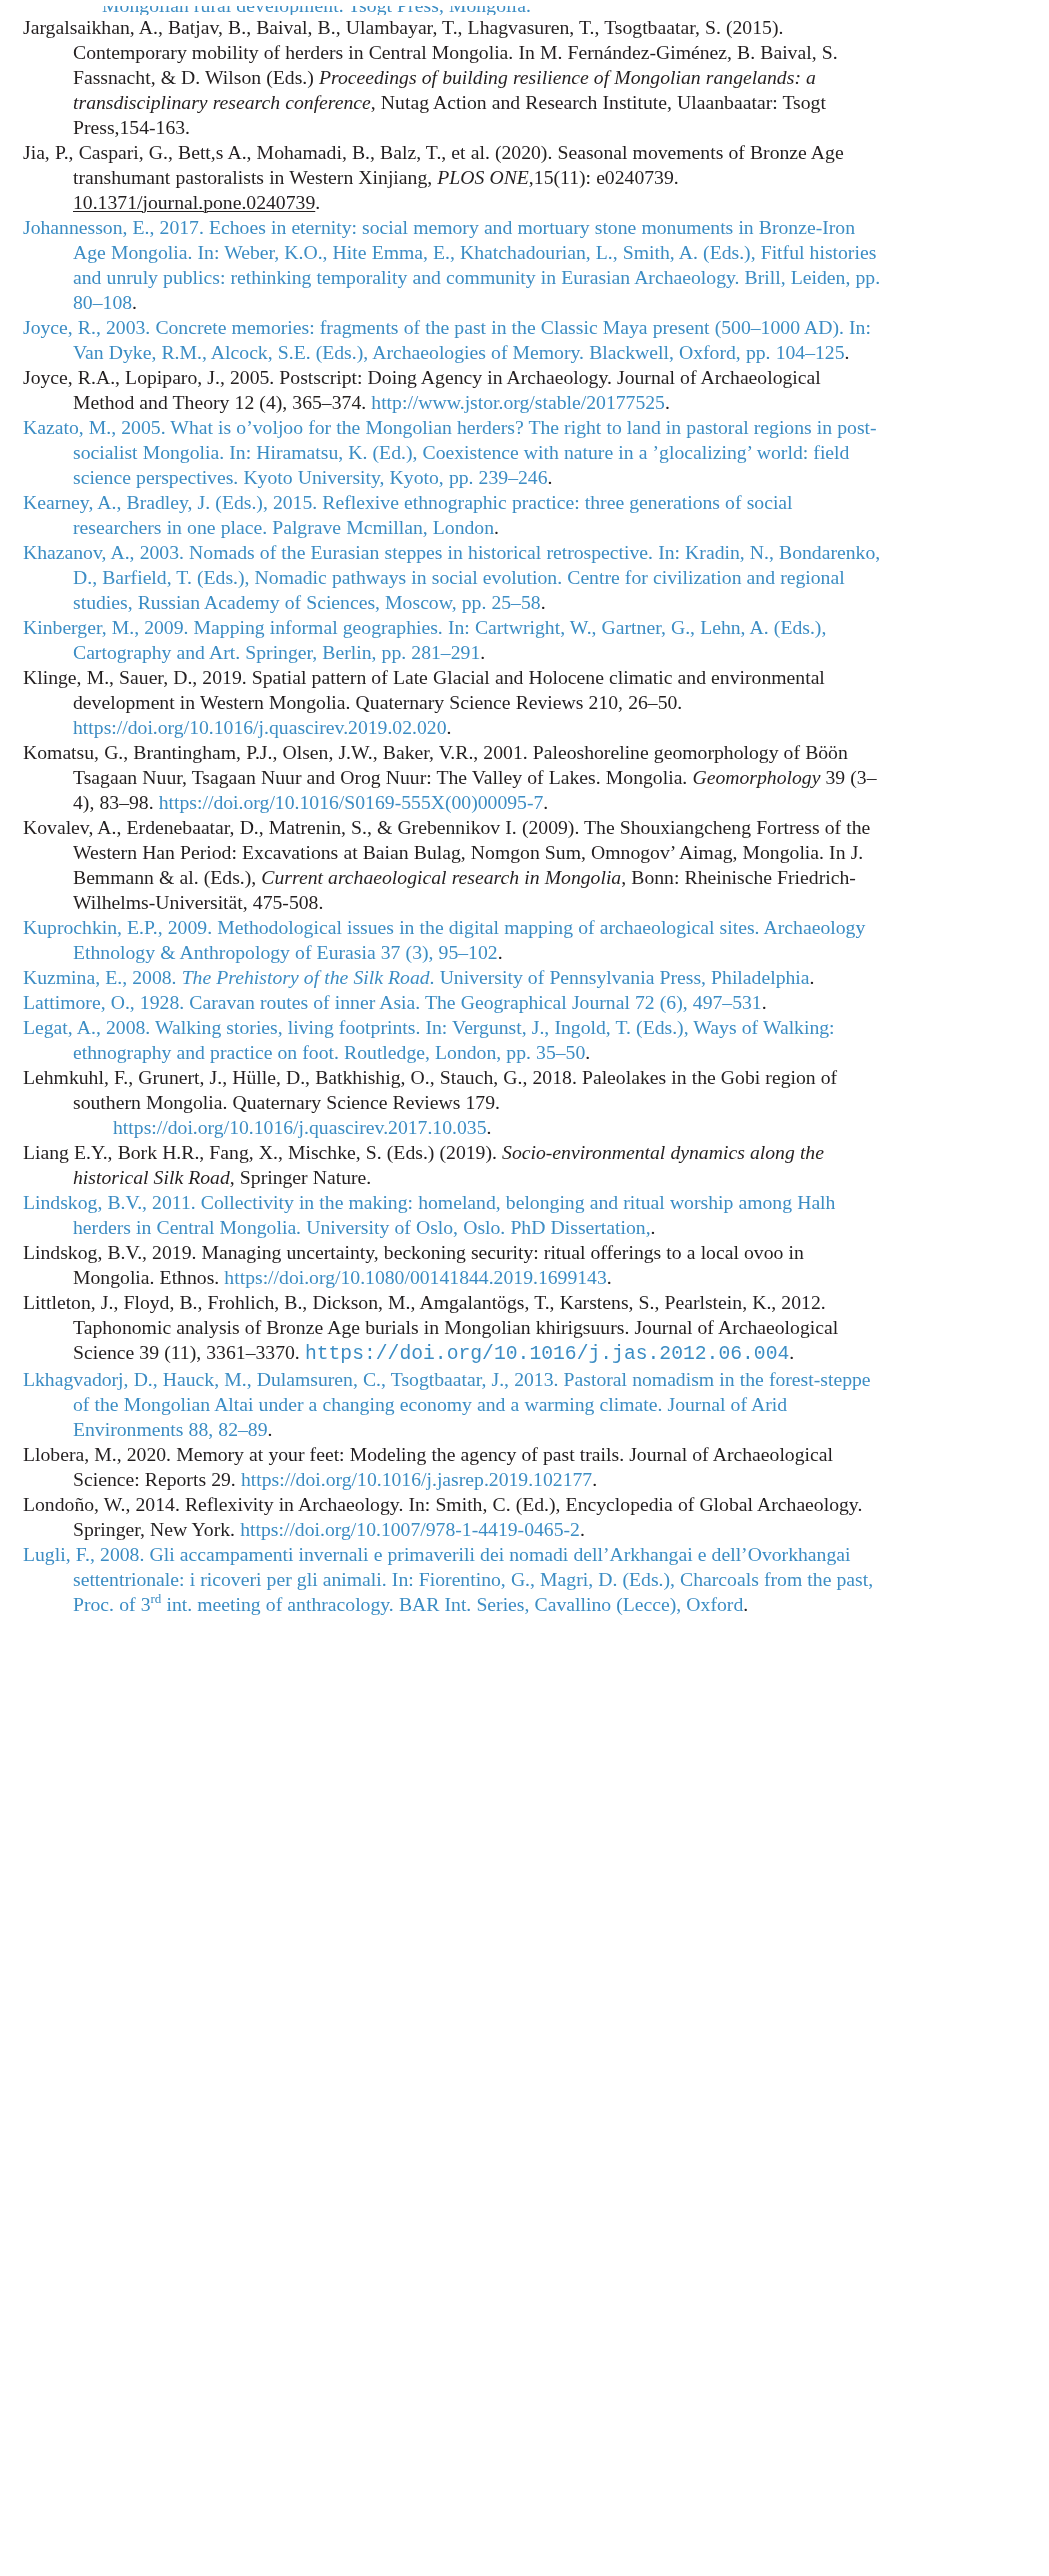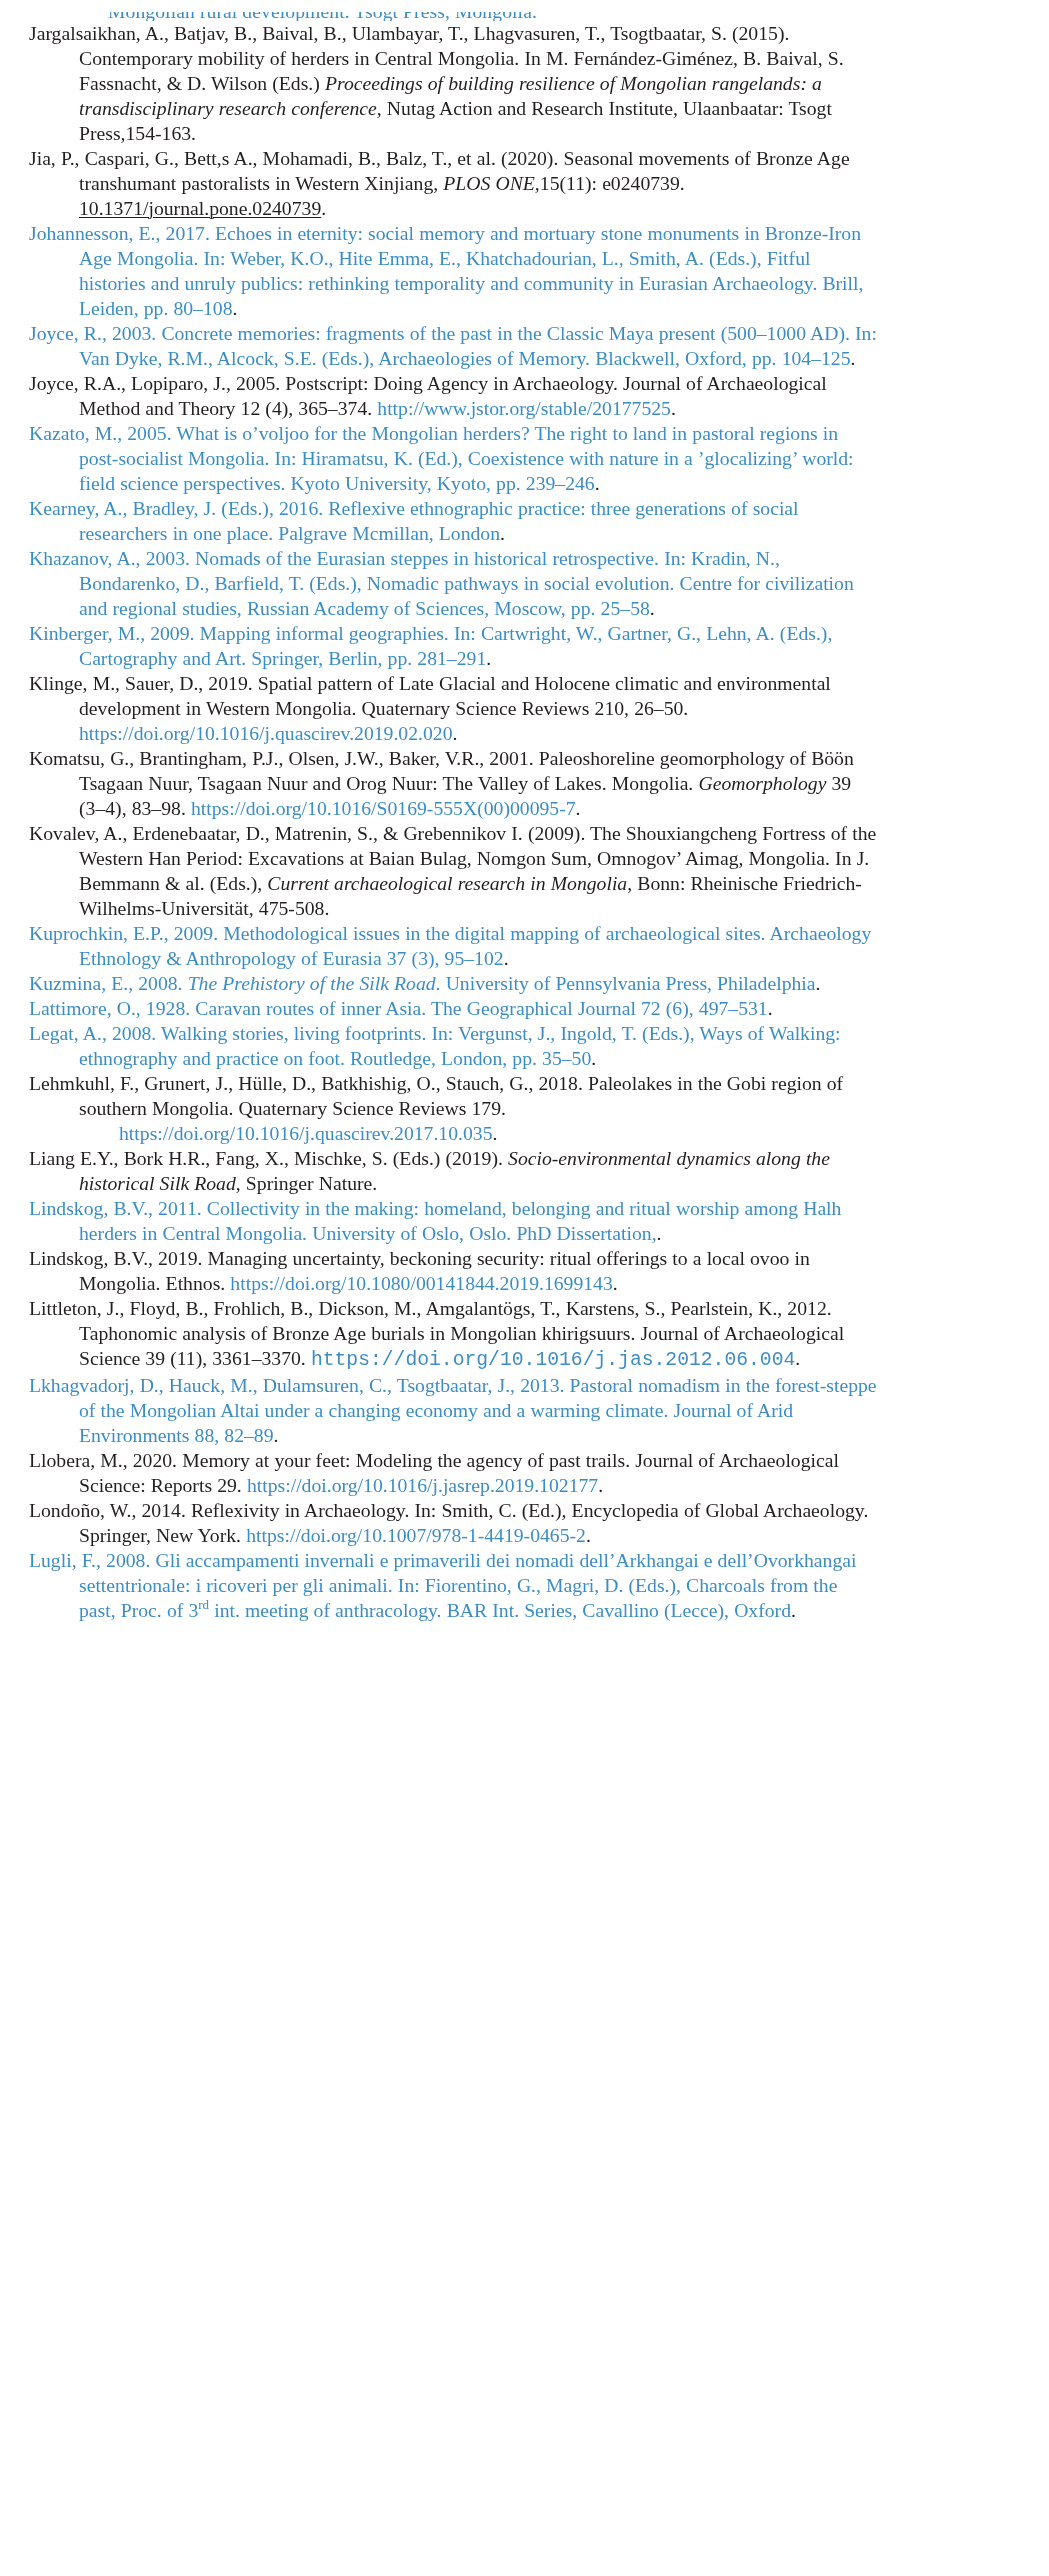--- a/index.html
+++ b/index.html
@@ -7,21 +7,21 @@
     padding: 0;
     background: #ffffff;
   }
   body {
     width: 1049px;
     font-family: "Liberation Serif", "DejaVu Serif", serif;
   }
 
   .biblio {
     width: 910px;
-    padding: 12px;
+    padding: 6px;
     box-sizing: border-box;
   }
 
   
   .clipped-line {
     height: 8.6px;
     overflow: hidden;
     position: relative;
     margin: 0;
   }
@@ -62,21 +62,21 @@
   <div class="clipped-line">
     <span class="inner">Mongolian rural development. Tsogt Press, Mongolia.</span>
   </div>
   <div id="refs-container">
       <p class="ref"><span>Jargalsaikhan, A., Batjav, B., Baival, B., Ulambayar, T., Lhagvasuren, T., Tsogtbaatar, S. (2015). Contemporary mobility of herders in Central Mongolia. In M. Fernández-Giménez, B. Baival, S. Fassnacht, &amp; D. Wilson (Eds.) </span><em class="it">Proceedings of building resilience of Mongolian rangelands: a transdisciplinary research conference</em><span>, Nutag Action and Research Institute, Ulaanbaatar: Tsogt Press,154-163.</span></p>
       <p class="ref"><span>Jia, P., Caspari, G., Bett,s A., Mohamadi, B., Balz, T., et al. (2020). Seasonal movements of Bronze Age transhumant pastoralists in Western Xinjiang, </span><em class="it">PLOS ONE</em><span>,15(11): e0240739. </span><a href="#" class="ul blk" style="color: inherit;">10.1371/journal.pone.0240739</a><span>.</span></p>
       <p class="ref blue"><span>Johannesson, E., 2017. Echoes in eternity: social memory and mortuary stone monuments in Bronze-Iron Age Mongolia. In: Weber, K.O., Hite Emma, E., Khatchadourian, L., Smith, A. (Eds.), Fitful histories and unruly publics: rethinking temporality and community in Eurasian Archaeology. Brill, Leiden, pp. 80–108</span><span class="blk">.</span></p>
       <p class="ref blue"><span>Joyce, R., 2003. Concrete memories: fragments of the past in the Classic Maya present (500–1000 AD). In: Van Dyke, R.M., Alcock, S.E. (Eds.), Archaeologies of Memory. Blackwell, Oxford, pp. 104–125</span><span class="blk">.</span></p>
       <p class="ref"><span>Joyce, R.A., Lopiparo, J., 2005. Postscript: Doing Agency in Archaeology. Journal of Archaeological Method and Theory 12 (4), 365–374. </span><a href="#" class="lnk" style="text-decoration: none;">http://www.jstor.org/stable/20177525</a><span>.</span></p>
       <p class="ref blue"><span>Kazato, M., 2005. What is o’voljoo for the Mongolian herders? The right to land in pastoral regions in post-socialist Mongolia. In: Hiramatsu, K. (Ed.), Coexistence with nature in a ’glocalizing’ world: field science perspectives. Kyoto University, Kyoto, pp. 239–246</span><span class="blk">.</span></p>
-      <p class="ref blue"><span>Kearney, A., Bradley, J. (Eds.), 2016. Reflexive ethnographic practice: three generations of social researchers in one place. Palgrave Mcmillan, London</span><span class="blk">.</span></p>
+      <p class="ref blue"><span>Kearney, A., Bradley, J. (Eds.), 2015. Reflexive ethnographic practice: three generations of social researchers in one place. Palgrave Mcmillan, London</span><span class="blk">.</span></p>
       <p class="ref blue"><span>Khazanov, A., 2003. Nomads of the Eurasian steppes in historical retrospective. In: Kradin, N., Bondarenko, D., Barfield, T. (Eds.), Nomadic pathways in social evolution. Centre for civilization and regional studies, Russian Academy of Sciences, Moscow, pp. 25–58</span><span class="blk">.</span></p>
       <p class="ref blue"><span>Kinberger, M., 2009. Mapping informal geographies. In: Cartwright, W., Gartner, G., Lehn, A. (Eds.), Cartography and Art. Springer, Berlin, pp. 281–291</span><span class="blk">.</span></p>
       <p class="ref"><span>Klinge, M., Sauer, D., 2019. Spatial pattern of Late Glacial and Holocene climatic and environmental development in Western Mongolia. Quaternary Science Reviews 210, 26–50. </span><a href="#" class="lnk" style="text-decoration: none;">https://doi.org/10.1016/j.quascirev.2019.02.020</a><span>.</span></p>
       <p class="ref"><span>Komatsu, G., Brantingham, P.J., Olsen, J.W., Baker, V.R., 2001. Paleoshoreline geomorphology of Böön Tsagaan Nuur, Tsagaan Nuur and Orog Nuur: The Valley of Lakes. Mongolia. </span><em class="it">Geomorphology</em><span> 39 (3–4), 83–98. </span><a href="#" class="lnk" style="text-decoration: none;">https://doi.org/10.1016/S0169-555X(00)00095-7</a><span>.</span></p>
       <p class="ref"><span>Kovalev, A., Erdenebaatar, D., Matrenin, S., &amp; Grebennikov I. (2009). The Shouxiangcheng Fortress of the Western Han Period: Excavations at Baian Bulag, Nomgon Sum, Omnogov’ Aimag, Mongolia. In J. Bemmann &amp; al. (Eds.), </span><em class="it">Current archaeological research in Mongolia</em><span>, Bonn: Rheinische Friedrich-Wilhelms-Universität, 475-508.</span></p>
       <p class="ref blue"><span>Kuprochkin, E.P., 2009. Methodological issues in the digital mapping of archaeological sites. Archaeology Ethnology &amp; Anthropology of Eurasia 37 (3), 95–102</span><span class="blk">.</span></p>
       <p class="ref blue"><span>Kuzmina, E., 2008. </span><em class="it">The Prehistory of the Silk Road</em><span>. University of Pennsylvania Press, Philadelphia</span><span class="blk">.</span></p>
       <p class="ref blue"><span>Lattimore, O., 1928. Caravan routes of inner Asia. The Geographical Journal 72 (6), 497–531</span><span class="blk">.</span></p>
       <p class="ref blue"><span>Legat, A., 2008. Walking stories, living footprints. In: Vergunst, J., Ingold, T. (Eds.), Ways of Walking: ethnography and practice on foot. Routledge, London, pp. 35–50</span><span class="blk">.</span></p>
       <p class="ref"><span>Lehmkuhl, F., Grunert, J., Hülle, D., Batkhishig, O., Stauch, G., 2018. Paleolakes in the Gobi region of southern Mongolia. Quaternary Science Reviews 179. </span><a href="#" class="lnk" style="text-decoration: none; margin-left: 40px;">https://doi.org/10.1016/j.quascirev.2017.10.035</a><span>.</span></p>

